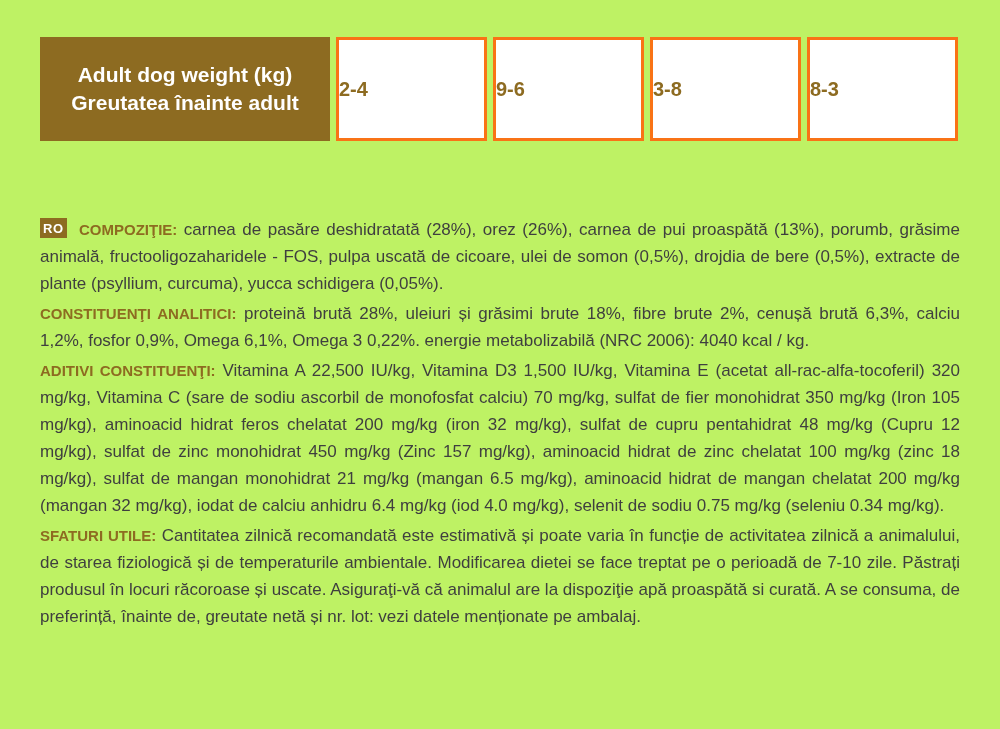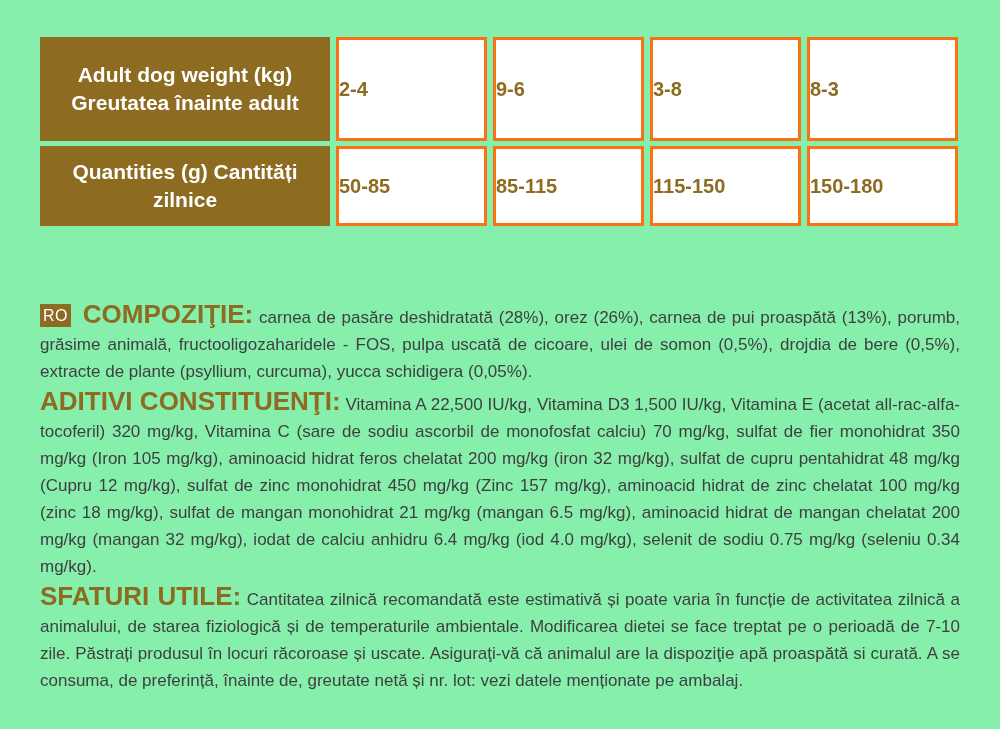--- a/index.html
+++ b/index.html
@@ -5,21 +5,21 @@
   html, body {
     margin: 0;
     padding: 0;
     background: #ffffff;
     font-family: "Liberation Sans", sans-serif;
   }
   .page {
     position: relative;
     width: 1000px;
     height: 729px;
-    background: #86efac;
+    background: #bef264;
     overflow: hidden;
   }
 
   
   .feed-table {
     display: table;
     border-spacing: 6px 5px;
     margin: 32px 0 0 34px;
   }
   .feed-row { display: table-row; }
@@ -54,28 +54,28 @@
     margin: 70px 40px 0 40px;
     text-align: justify;
     color: #3F3F3F;
     font-size: 17px;
     line-height: 27px;
   }
   .text-block p { margin: 0 0 3px 0; }
   .sec-heading {
     color: #8D6B21;
     font-weight: bold;
-    font-size: 26px;
+    font-size: 15px;
   }
   .ro-badge {
     display: inline-block;
     background: #8D6B21;
     color: #ffffff;
-    font-weight: normal;
-    font-size: 16px;
+    font-weight: bold;
+    font-size: 13px;
     line-height: 1;
     padding: 4px 3px 3px 3px;
     margin-right: 6px;
     vertical-align: 2px;
     letter-spacing: 0.5px;
   }
 </style>
 </head>
 <body>
 
@@ -85,37 +85,31 @@
     <div class="feed-row row-weight">
       <div class="label-cell">
         <span>Adult dog weight (kg)</span><br>
         <span>Greutatea înainte adult</span>
       </div>
       <div class="value-cell">2-4</div>
       <div class="value-cell">9-6</div>
       <div class="value-cell">3-8</div>
       <div class="value-cell">8-3</div>
     </div>
-    <div class="feed-row row-qty">
-      <div class="label-cell">
-        <span>Quantities (g) Cantități</span><br>
-        <span>zilnice</span>
-      </div>
-      <div class="value-cell">50-85</div>
-      <div class="value-cell">85-115</div>
-      <div class="value-cell">115-150</div>
-      <div class="value-cell">150-180</div>
-    </div>
   </div>
 
   <div class="text-block">
     <p>
       <span class="ro-badge">RO</span>
       <span class="sec-heading">COMPOZIŢIE:</span>
       <span>carnea de pasăre deshidratată (28%), orez (26%), carnea de pui proaspătă (13%), porumb, grăsime animală, fructooligozaharidele - FOS, pulpa uscată de cicoare, ulei de somon (0,5%), drojdia de bere (0,5%), extracte de plante (psyllium, curcuma), yucca schidigera (0,05%).</span>
+    </p>
+    <p>
+      <span class="sec-heading">CONSTITUENŢI ANALITICI:</span>
+      <span>proteină brută 28%, uleiuri și grăsimi brute 18%, fibre brute 2%, cenușă brută 6,3%, calciu 1,2%, fosfor 0,9%, Omega 6,1%, Omega 3 0,22%. energie metabolizabilă (NRC 2006): 4040 kcal / kg.</span>
     </p>
     <p>
       <span class="sec-heading">ADITIVI CONSTITUENŢI:</span>
       <span>Vitamina A 22,500 IU/kg, Vitamina D3 1,500 IU/kg, Vitamina E (acetat all-rac-alfa-tocoferil) 320 mg/kg, Vitamina C (sare de sodiu ascorbil de monofosfat calciu) 70 mg/kg, sulfat de fier monohidrat 350 mg/kg (Iron 105 mg/kg), aminoacid hidrat feros chelatat 200 mg/kg (iron 32 mg/kg), sulfat de cupru pentahidrat 48 mg/kg (Cupru 12 mg/kg), sulfat de zinc monohidrat 450 mg/kg (Zinc 157 mg/kg), aminoacid hidrat de zinc chelatat 100 mg/kg (zinc 18 mg/kg), sulfat de mangan monohidrat 21 mg/kg (mangan 6.5 mg/kg), aminoacid hidrat de mangan chelatat 200 mg/kg (mangan 32 mg/kg), iodat de calciu anhidru 6.4 mg/kg (iod 4.0 mg/kg), selenit de sodiu 0.75 mg/kg (seleniu 0.34 mg/kg).</span>
     </p>
     <p>
       <span class="sec-heading">SFATURI UTILE:</span>
       <span>Cantitatea zilnică recomandată este estimativă și poate varia în funcție de activitatea zilnică a animalului, de starea fiziologică și de temperaturile ambientale. Modificarea dietei se face treptat pe o perioadă de 7-10 zile. Păstrați produsul în locuri răcoroase și uscate. Asiguraţi-vă că animalul are la dispoziţie apă proaspătă si curată. A se consuma, de preferință, înainte de, greutate netă și nr. lot: vezi datele menționate pe ambalaj.</span>
     </p>
   </div>

